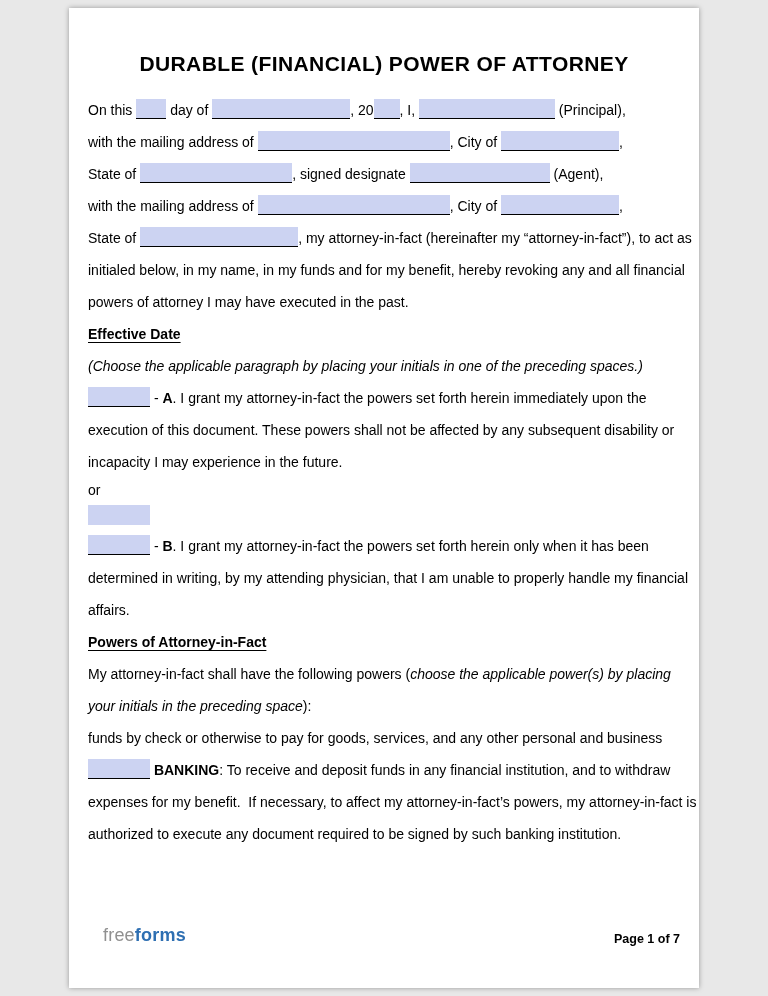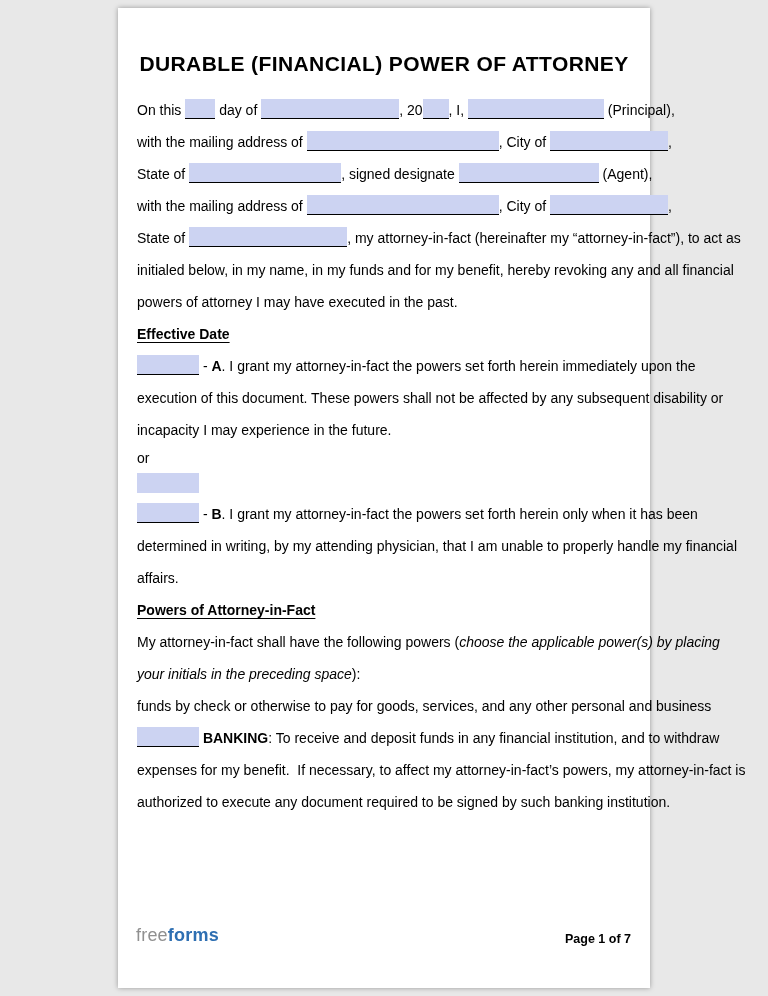--- a/index.html
+++ b/index.html
@@ -14,21 +14,21 @@
   html,body{margin:0;padding:0;}
   body{
     width:768px;height:996px;
     background:var(--canvas-bg);
     font-family:"Liberation Sans", sans-serif;
     color:var(--text-color);
   }
   .viewer{width:768px;height:996px;overflow:hidden;}
   .page{
     position:relative;
-    width:532px;height:980px;
+    width:630px;height:980px;
     margin:8px auto;
     background:var(--page-bg);
     box-shadow:0 0 5px rgba(0,0,0,.35);
     padding:0 19px;
   }
   .title{
     margin:0;
     padding-top:44px;
     text-align:center;
     font-size:21px;
@@ -59,21 +59,21 @@
   .field.nounder{border-bottom:none;}
   .heading{
     font-weight:bold;
   }
   .heading .hu{
     text-decoration:underline;
     text-underline-offset:3px;
   }
   .footer{
     position:absolute;
-    left:18px;right:19px;bottom:42px;
+    left:34px;right:19px;bottom:42px;
     display:flex;
     justify-content:space-between;
     align-items:flex-end;
   }
   .brand{font-size:18px;letter-spacing:.2px;}
   .brand-free{color:var(--brand-gray);}
   .brand-forms{color:var(--brand-blue);font-weight:bold;}
   .pagenum{font-size:12.5px;font-weight:bold;color:var(--text-color);}
 </style>
 </head>
@@ -84,20 +84,21 @@
     <h1 class="title">DURABLE (FINANCIAL) POWER OF ATTORNEY</h1>
     <div class="form-body">
         <div class="line"><span>On this </span><span class="field" style="width: 30px;"></span><span> day of </span><span class="field" style="width: 138px;"></span><span>, 20</span><span class="field" style="width: 26px;"></span><span>, I, </span><span class="field" style="width: 136px;"></span><span> (Principal),</span></div>
         <div class="line"><span>with the mailing address of </span><span class="field" style="width: 192px;"></span><span>, City of </span><span class="field" style="width: 118px;"></span><span>,</span></div>
         <div class="line"><span>State of </span><span class="field" style="width: 152px;"></span><span>, signed designate </span><span class="field" style="width: 140px;"></span><span> (Agent),</span></div>
         <div class="line"><span>with the mailing address of </span><span class="field" style="width: 192px;"></span><span>, City of </span><span class="field" style="width: 118px;"></span><span>,</span></div>
         <div class="line"><span>State of </span><span class="field" style="width: 158px;"></span><span>, my attorney-in-fact (hereinafter my “attorney-in-fact”), to act as</span></div>
         <div class="line"><span>initialed below, in my name, in my funds and for my benefit, hereby revoking any and all financial</span></div>
         <div class="line"><span>powers of attorney I may have executed in the past.</span></div>
         <div class="line heading"><span class="hu">Effective Date</span></div>
+        <div class="line"><span class="i">(Choose the applicable paragraph by placing your initials in one of the preceding spaces.)</span></div>
         <div class="line"><span class="field" style="width: 62px;"></span><span> - </span><span class="b">A</span><span>. I grant my attorney-in-fact the powers set forth herein immediately upon the</span></div>
         <div class="line"><span>execution of this document. These powers shall not be affected by any subsequent disability or</span></div>
         <div class="line"><span>incapacity I may experience in the future.</span></div>
         <div class="line compact"><span>or</span></div>
         <div class="line compact"><span class="field nounder" style="width: 62px;"></span></div>
         <div class="line"><span class="field" style="width: 62px;"></span><span> - </span><span class="b">B</span><span>. I grant my attorney-in-fact the powers set forth herein only when it has been</span></div>
         <div class="line"><span>determined in writing, by my attending physician, that I am unable to properly handle my financial</span></div>
         <div class="line"><span>affairs.</span></div>
         <div class="line heading"><span class="hu">Powers of Attorney-in-Fact</span></div>
         <div class="line"><span>My attorney-in-fact shall have the following powers (</span><span class="i">choose the applicable power(s) by placing</span></div>

